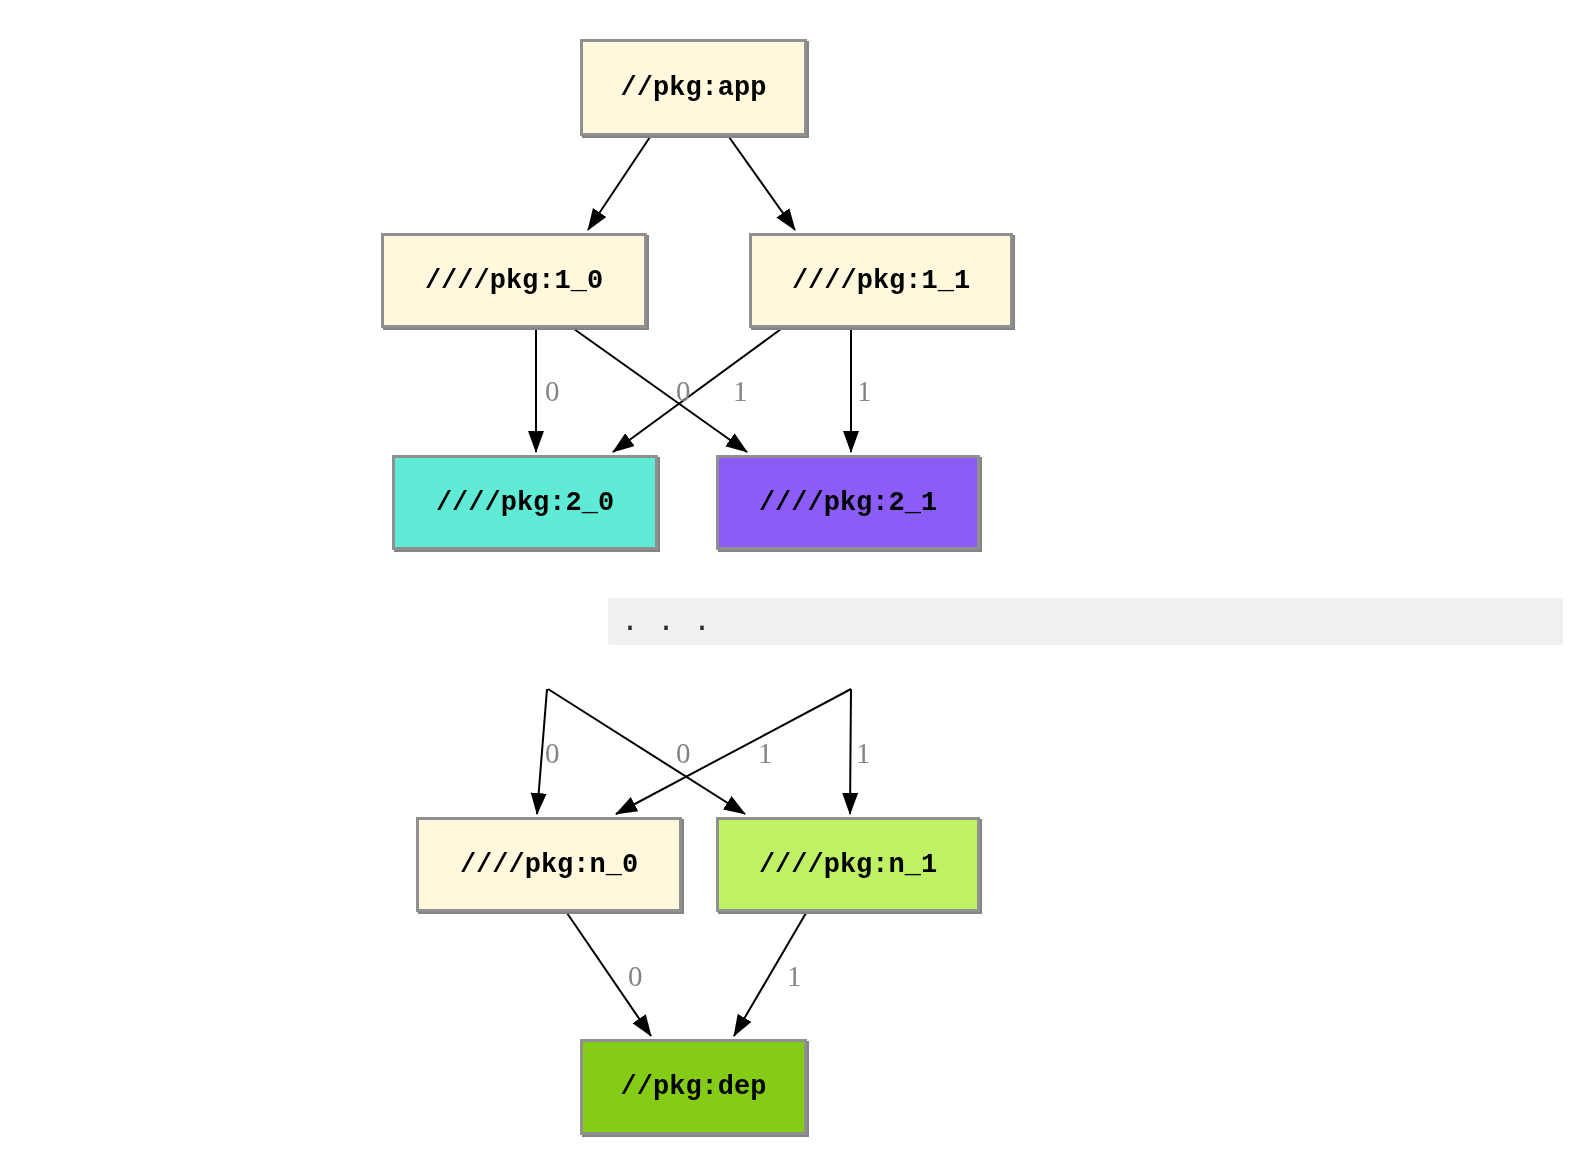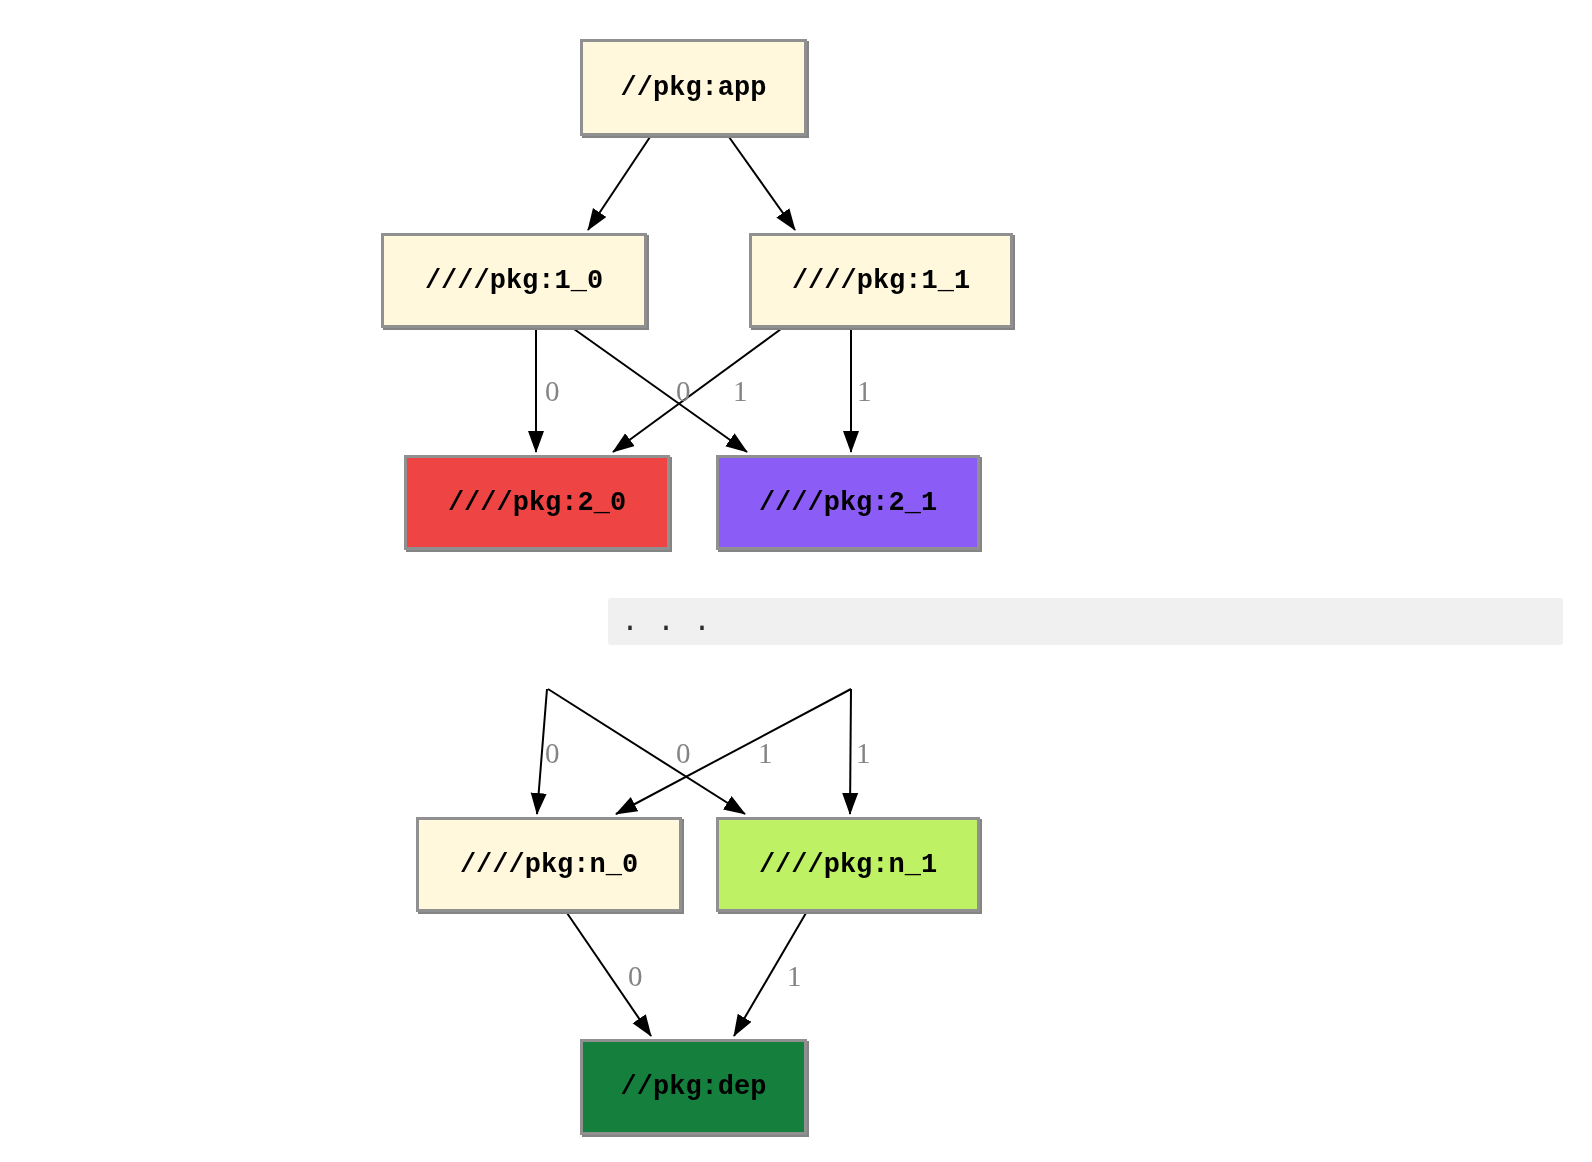--- a/index.html
+++ b/index.html
@@ -93,33 +93,33 @@
   <div id="node-layer">
       <div class="node" style="left: 580px; top: 39px; width: 227px; height: 97px; background: rgb(255, 248, 220); border-color: rgb(144, 144, 144);">
         <span>//pkg:app</span>
       </div>
       <div class="node" style="left: 381px; top: 233px; width: 266px; height: 95px; background: rgb(255, 248, 220); border-color: rgb(144, 144, 144);">
         <span>////pkg:1_0</span>
       </div>
       <div class="node" style="left: 716px; top: 233px; width: 264px; height: 95px; background: rgb(255, 248, 220); border-color: rgb(144, 144, 144); margin-left: 33px;">
         <span>////pkg:1_1</span>
       </div>
-      <div class="node" style="left: 404px; top: 455px; width: 266px; height: 95px; background: #ef4444; border-color: rgb(144, 144, 144);">
+      <div class="node" style="left: 392px; top: 455px; width: 266px; height: 95px; background: #5eead4; border-color: rgb(144, 144, 144);">
         <span>////pkg:2_0</span>
       </div>
       <div class="node" style="left: 716px; top: 455px; width: 264px; height: 95px; background: #8b5cf6; border-color: rgb(144, 144, 144);">
         <span>////pkg:2_1</span>
       </div>
       <div class="node" style="left: 404px; top: 817px; width: 266px; height: 95px; background: rgb(255, 248, 220); border-color: rgb(144, 144, 144); margin-left: 12px;">
         <span>////pkg:n_0</span>
       </div>
       <div class="node" style="left: 716px; top: 817px; width: 264px; height: 95px; background: #bef264; border-color: rgb(144, 144, 144);">
         <span>////pkg:n_1</span>
       </div>
-      <div class="node" style="left: 580px; top: 1039px; width: 227px; height: 96px; background: #15803d; border-color: rgb(144, 144, 144);">
+      <div class="node" style="left: 580px; top: 1039px; width: 227px; height: 96px; background: #84cc16; border-color: rgb(144, 144, 144);">
         <span>//pkg:dep</span>
       </div>
     </div>
   <div id="label-layer">
       <div class="edge-label" style="left: 545px; top: 377px; color: rgb(132, 132, 132);">0</div>
       <div class="edge-label" style="left: 733px; top: 377px; color: rgb(132, 132, 132);">1</div>
       <div class="edge-label" style="left: 676px; top: 377px; color: rgb(132, 132, 132);">0</div>
       <div class="edge-label" style="left: 857px; top: 377px; color: rgb(132, 132, 132);">1</div>
       <div class="edge-label" style="left: 545px; top: 739px; color: rgb(132, 132, 132);">0</div>
       <div class="edge-label" style="left: 758px; top: 739px; color: rgb(132, 132, 132);">1</div>

